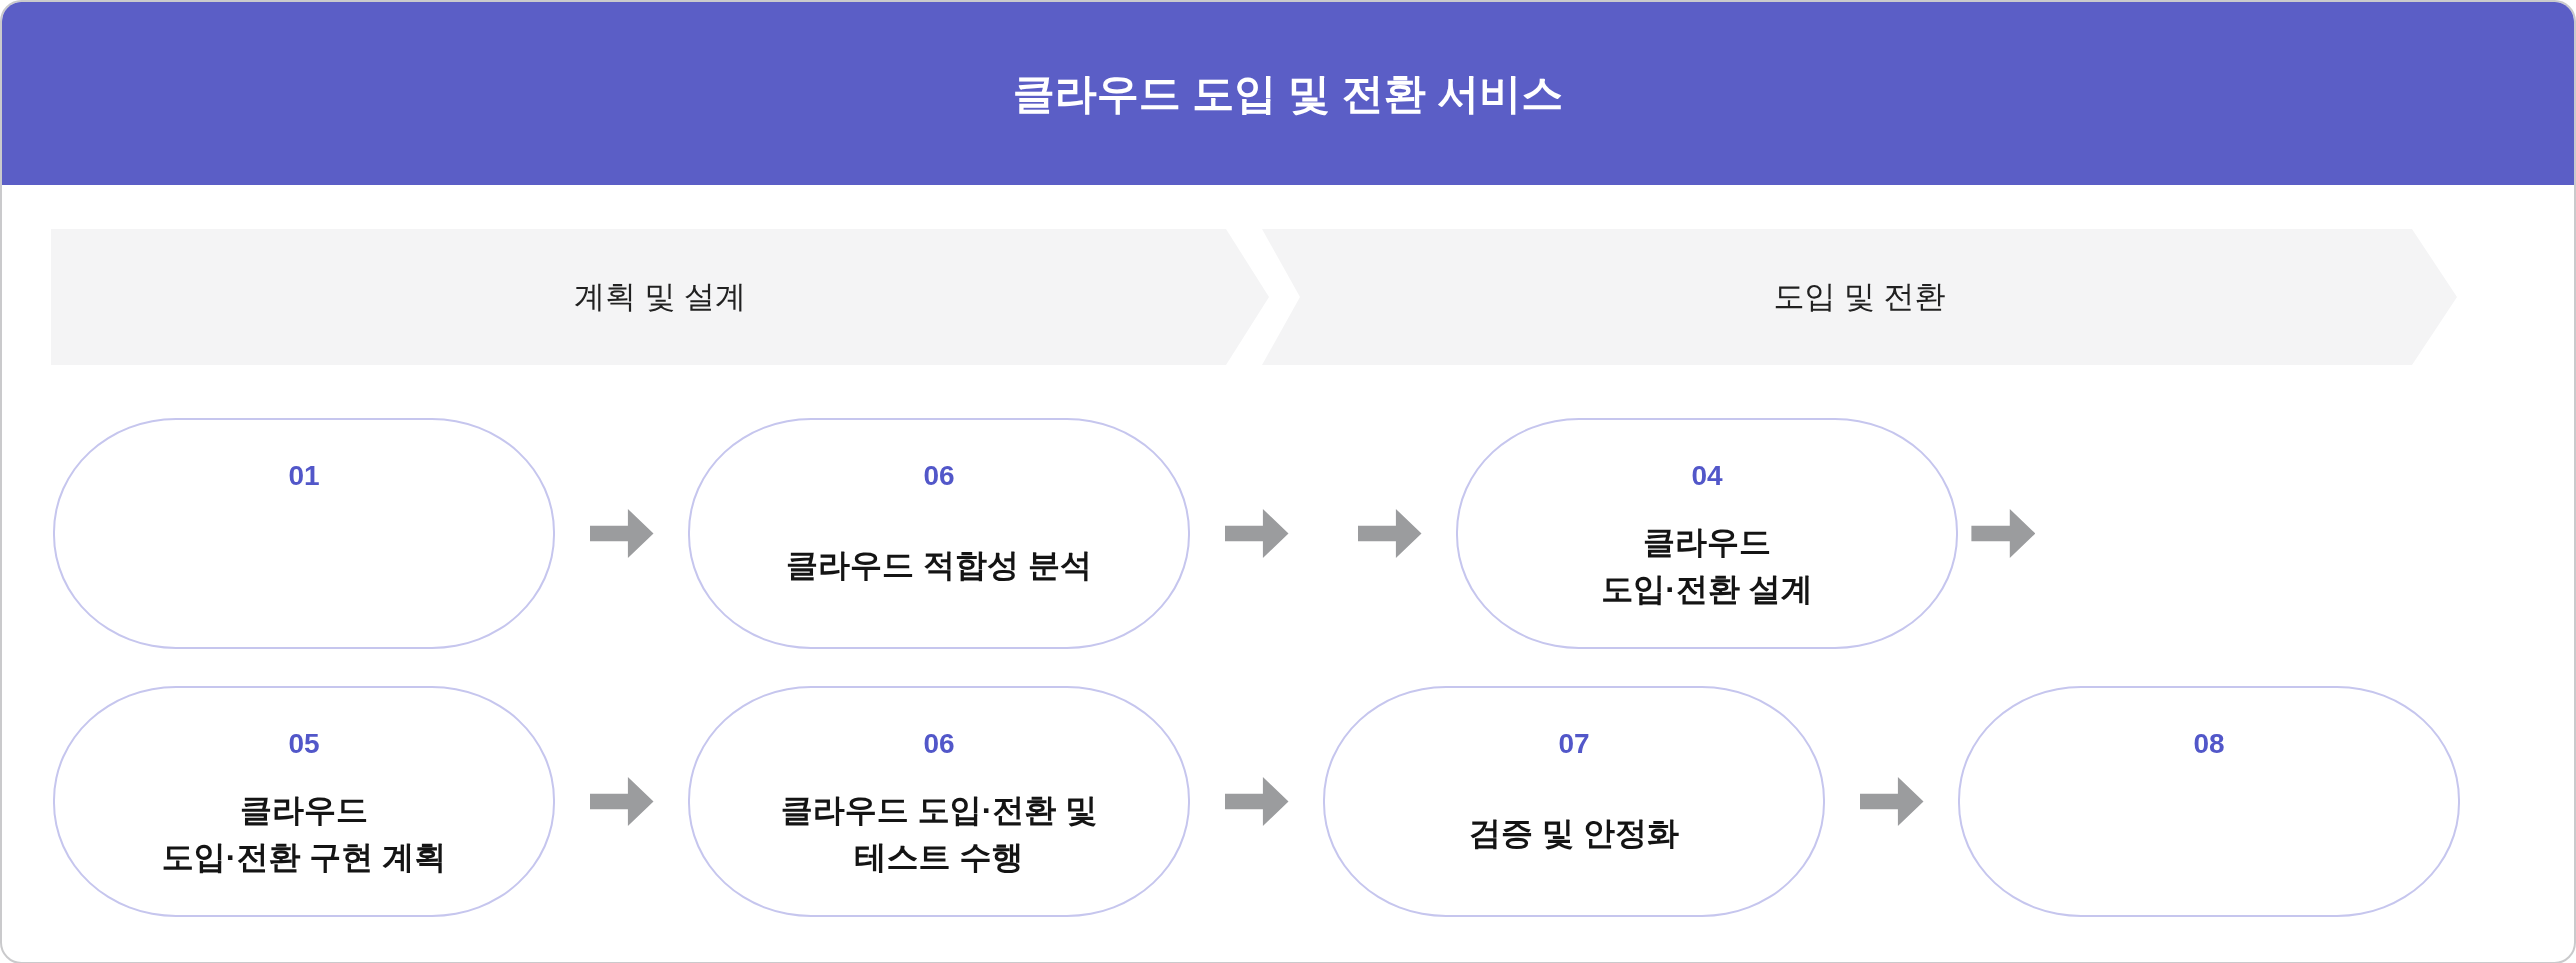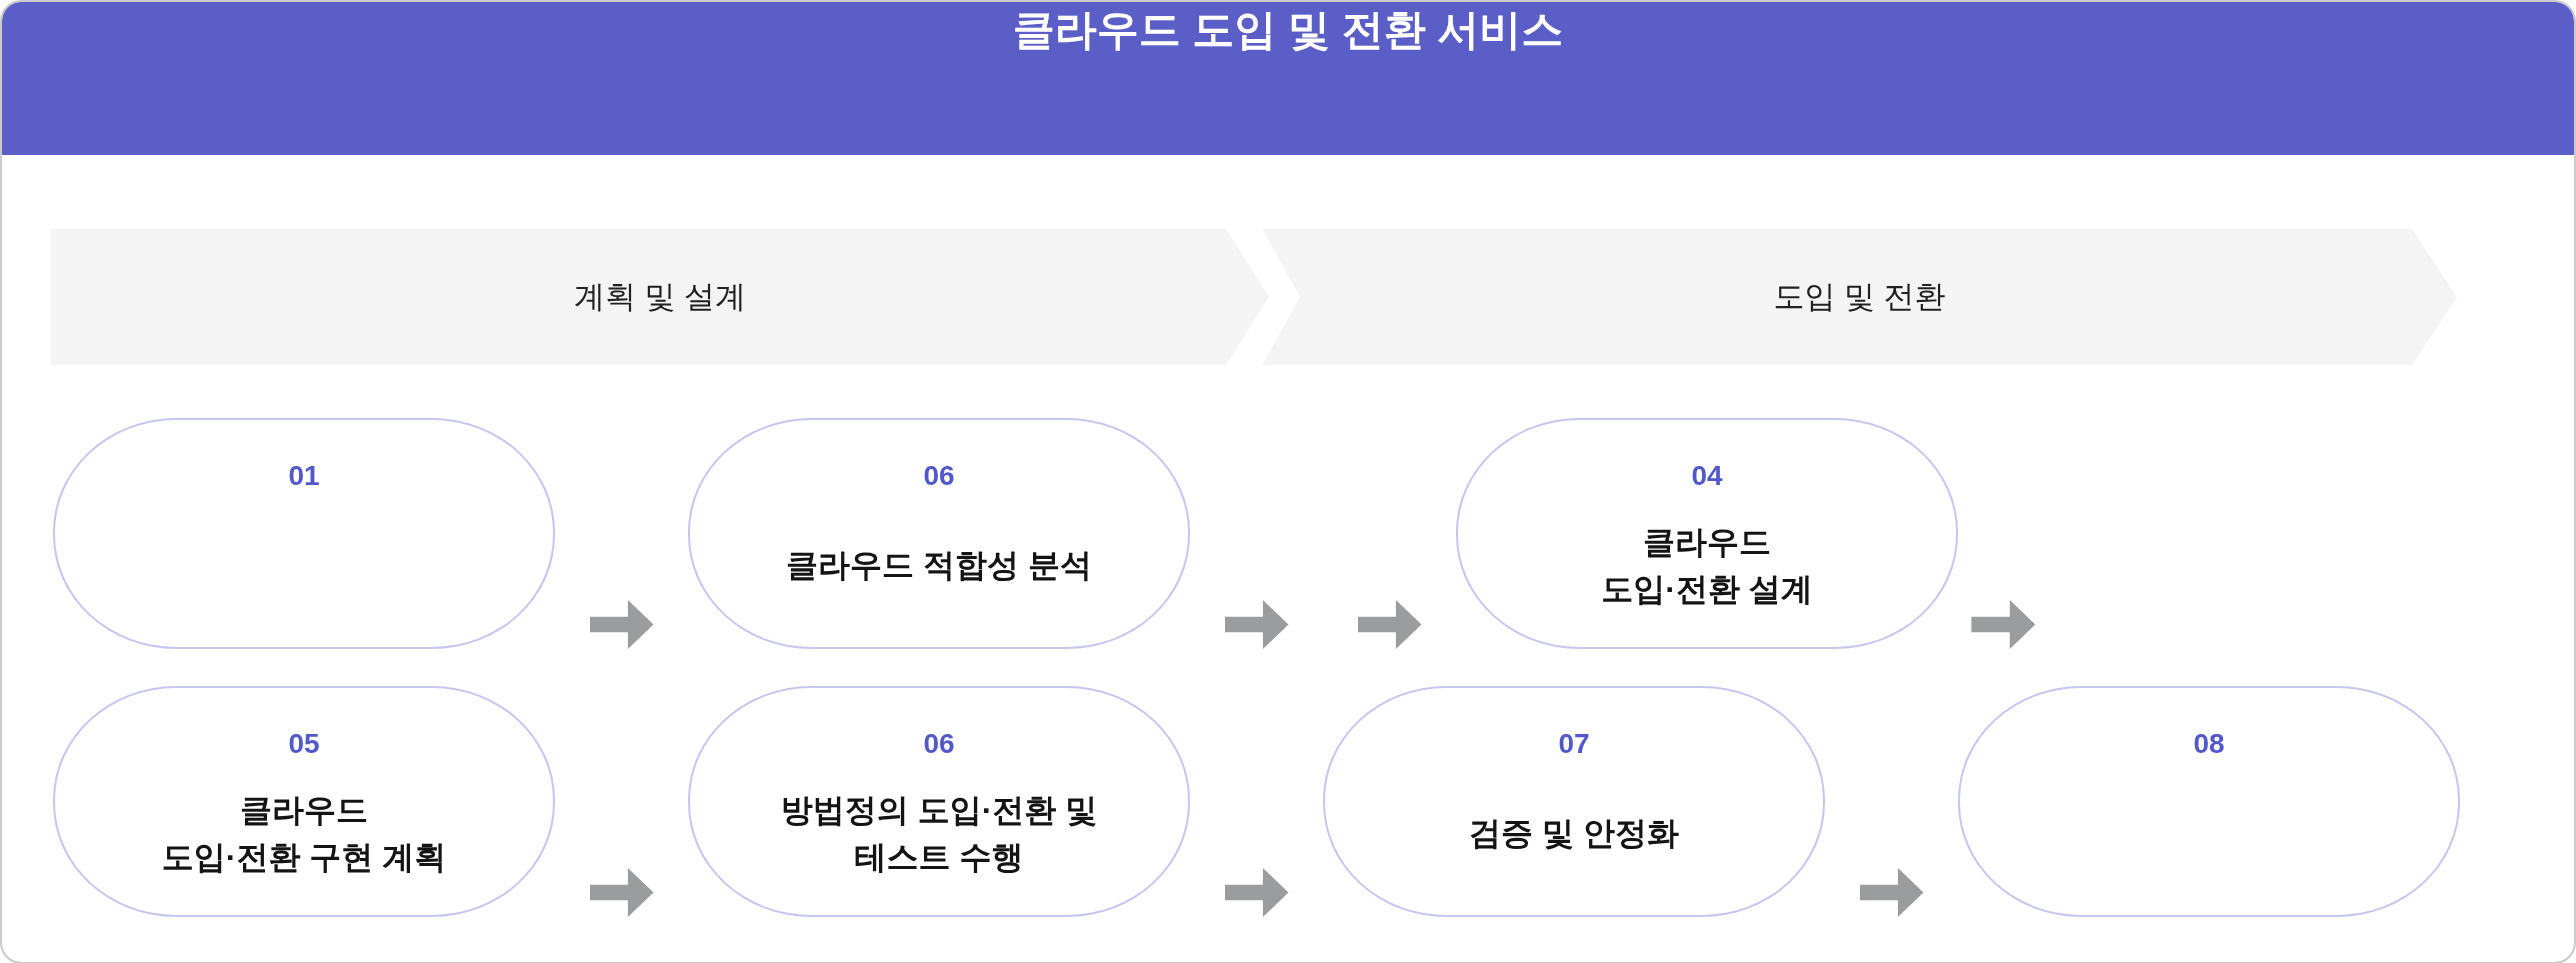--- a/index.html
+++ b/index.html
@@ -13,24 +13,25 @@
     background: #ffffff;
     border: 2.1px solid #cacacc;
     border-radius: 21.5px;
     overflow: hidden;
   }
 
   
   .header {
     position: absolute;
     left: 0; top: 0; right: 0;
-    height: 153px;
+    height: 183px;
     background: #5b5ec6;
     border-radius: 18px 18px 0 0;
     display: flex;
+    align-items: center;
     justify-content: center;
   }
   .header .title {
     color: #ffffff;
     font-size: 42px;
     font-weight: 700;
     letter-spacing: 0px;
   }
 
   
@@ -56,21 +57,21 @@
     width: 1195px;
     clip-path: polygon(0 0, calc(100% - 45px) 0, 100% 50%, calc(100% - 45px) 100%, 0 100%, 38px 50%);
   }
 
   
   .row {
     position: absolute;
     left: 51px;
     height: 231px;
     display: flex;
-    align-items: flex-end;
+    align-items: center;
   }
   .row-1 { top: 416px; }
   .row-2 { top: 684px; }
 
   .pill {
     box-sizing: border-box;
     width: 502px;
     height: 231px;
     background: #ffffff;
     border: 2.1px solid #c6c6ee;
@@ -186,21 +187,21 @@
       </div>
     </div>
 
     <div class="gap">
       <div class="arrow"></div>
     </div>
 
     <div class="pill">
       <div class="num">06</div>
       <div class="label">
-        <span>방법정의 도입·전환 및</span>
+        <span>클라우드 도입·전환 및</span>
         <span>테스트 수행</span>
       </div>
     </div>
 
     <div class="gap">
       <div class="arrow"></div>
     </div>
 
     <div class="pill">
       <div class="num">07</div>

